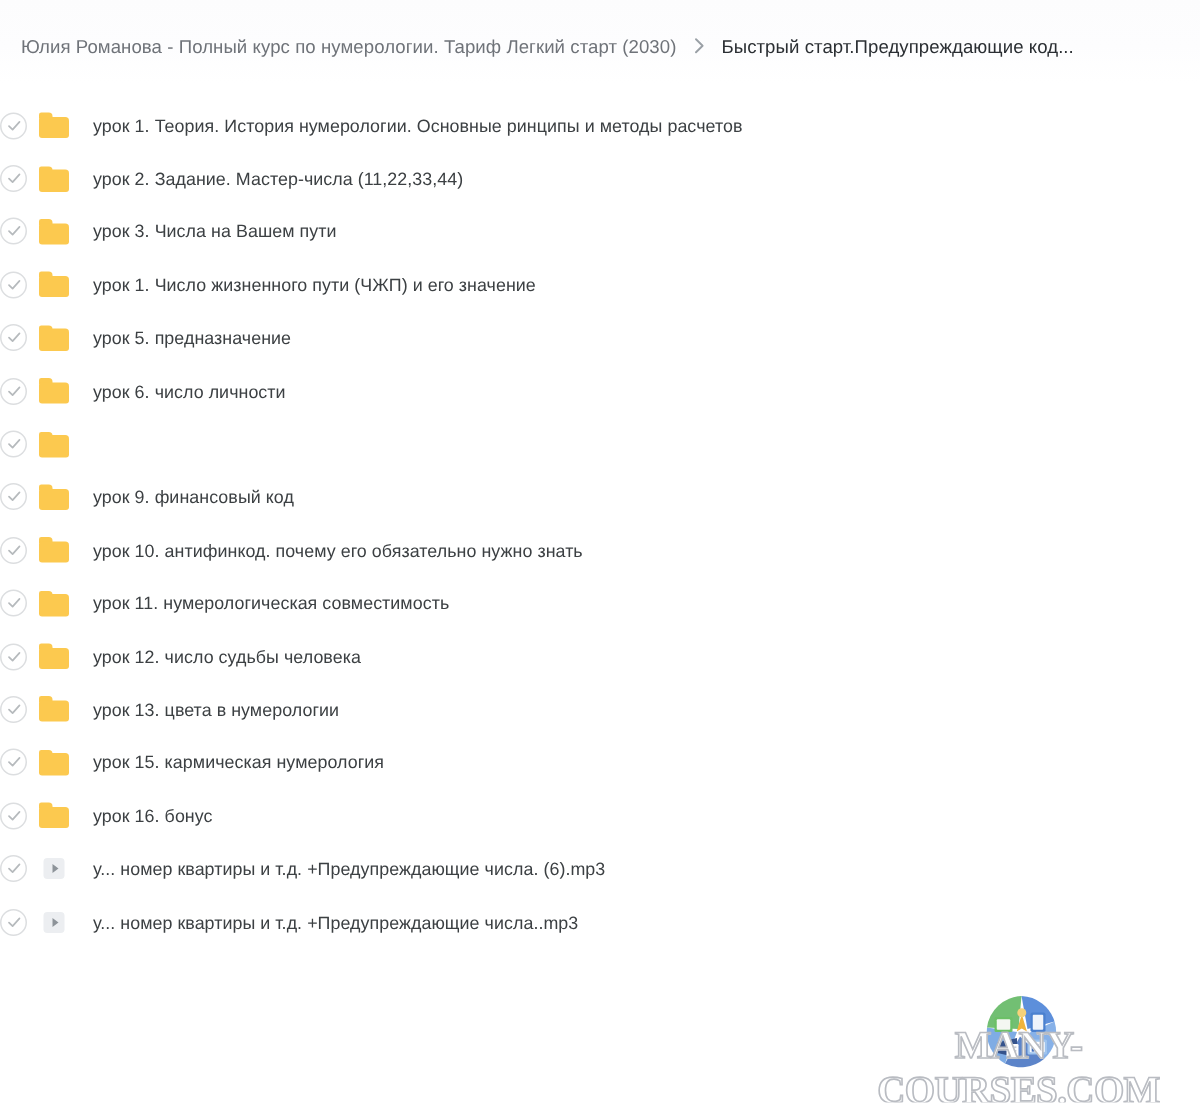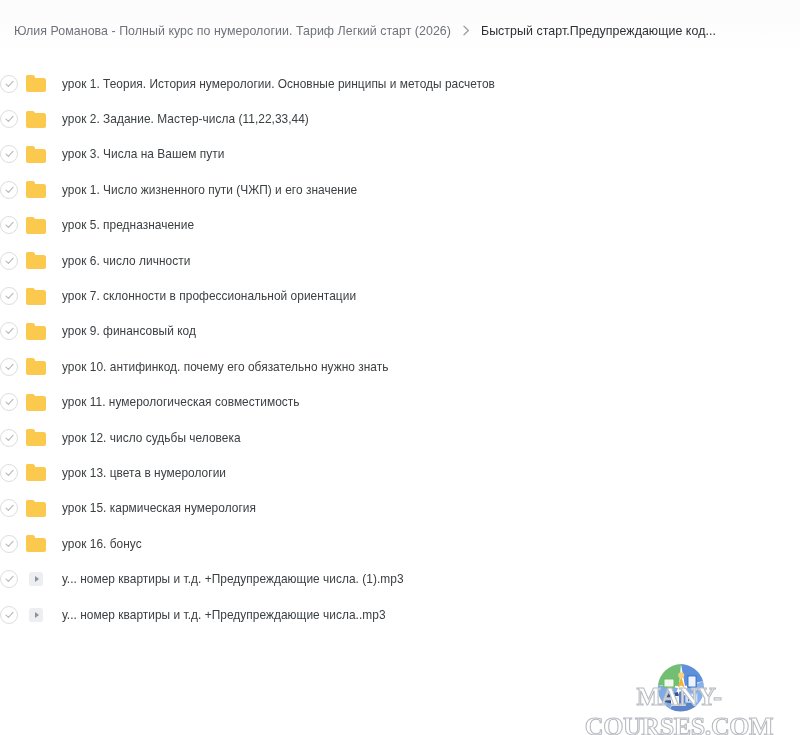--- a/index.html
+++ b/index.html
@@ -181,21 +181,21 @@
     color: #ffffff;
     -webkit-text-stroke: 1.1px #b9bcc2;
     text-shadow: 0 1px 0 rgba(255,255,255,0.85);
   }
 </style>
 </head>
 <body>
 
 <div class="topbar">
   <div class="breadcrumb">
-    <span class="crumb">Юлия Романова - Полный курс по нумерологии. Тариф Легкий старт (2026)</span>
+    <span class="crumb">Юлия Романова - Полный курс по нумерологии. Тариф Легкий старт (2030)</span>
     <span class="crumb-sep">
       <svg width="7" height="11" viewBox="0 0 7 11" fill="none" aria-hidden="true">
         <path d="M1 1.2 L5.4 5.5 L1 9.8" stroke="#9aa0a6" stroke-width="1.3" stroke-linecap="round" stroke-linejoin="round"></path>
       </svg>
     </span>
     <span class="crumb is-active">Быстрый старт.Предупреждающие код...</span>
   </div>
 </div>
 
 <div class="file-list" id="file-list">
@@ -288,21 +288,20 @@
         <svg width="9" height="8" viewBox="0 0 9 8" fill="none" aria-hidden="true">
           <path d="M1 4.1 L3.4 6.4 L8 1.3" stroke="#b6babd" stroke-width="1.15" stroke-linecap="round" stroke-linejoin="round"></path>
         </svg>
       </div>
       <div class="icon-slot">
         <span class="folder-ico">
           <span class="tab"></span>
           <span class="body"></span>
         </span>
       </div>
-      <span class="row-label">урок 7. склонности в профессиональной ориентации</span>
     </div>
     <div class="file-row">
       <div class="check">
         <svg width="9" height="8" viewBox="0 0 9 8" fill="none" aria-hidden="true">
           <path d="M1 4.1 L3.4 6.4 L8 1.3" stroke="#b6babd" stroke-width="1.15" stroke-linecap="round" stroke-linejoin="round"></path>
         </svg>
       </div>
       <div class="icon-slot">
         <span class="folder-ico">
           <span class="tab"></span>
@@ -399,21 +398,21 @@
       <div class="check">
         <svg width="9" height="8" viewBox="0 0 9 8" fill="none" aria-hidden="true">
           <path d="M1 4.1 L3.4 6.4 L8 1.3" stroke="#b6babd" stroke-width="1.15" stroke-linecap="round" stroke-linejoin="round"></path>
         </svg>
       </div>
       <div class="icon-slot">
         <span class="audio-ico">
           <span class="tri"></span>
         </span>
       </div>
-      <span class="row-label">у... номер квартиры и т.д. +Предупреждающие числа. (1).mp3</span>
+      <span class="row-label">у... номер квартиры и т.д. +Предупреждающие числа. (6).mp3</span>
     </div>
     <div class="file-row">
       <div class="check">
         <svg width="9" height="8" viewBox="0 0 9 8" fill="none" aria-hidden="true">
           <path d="M1 4.1 L3.4 6.4 L8 1.3" stroke="#b6babd" stroke-width="1.15" stroke-linecap="round" stroke-linejoin="round"></path>
         </svg>
       </div>
       <div class="icon-slot">
         <span class="audio-ico">
           <span class="tri"></span>

